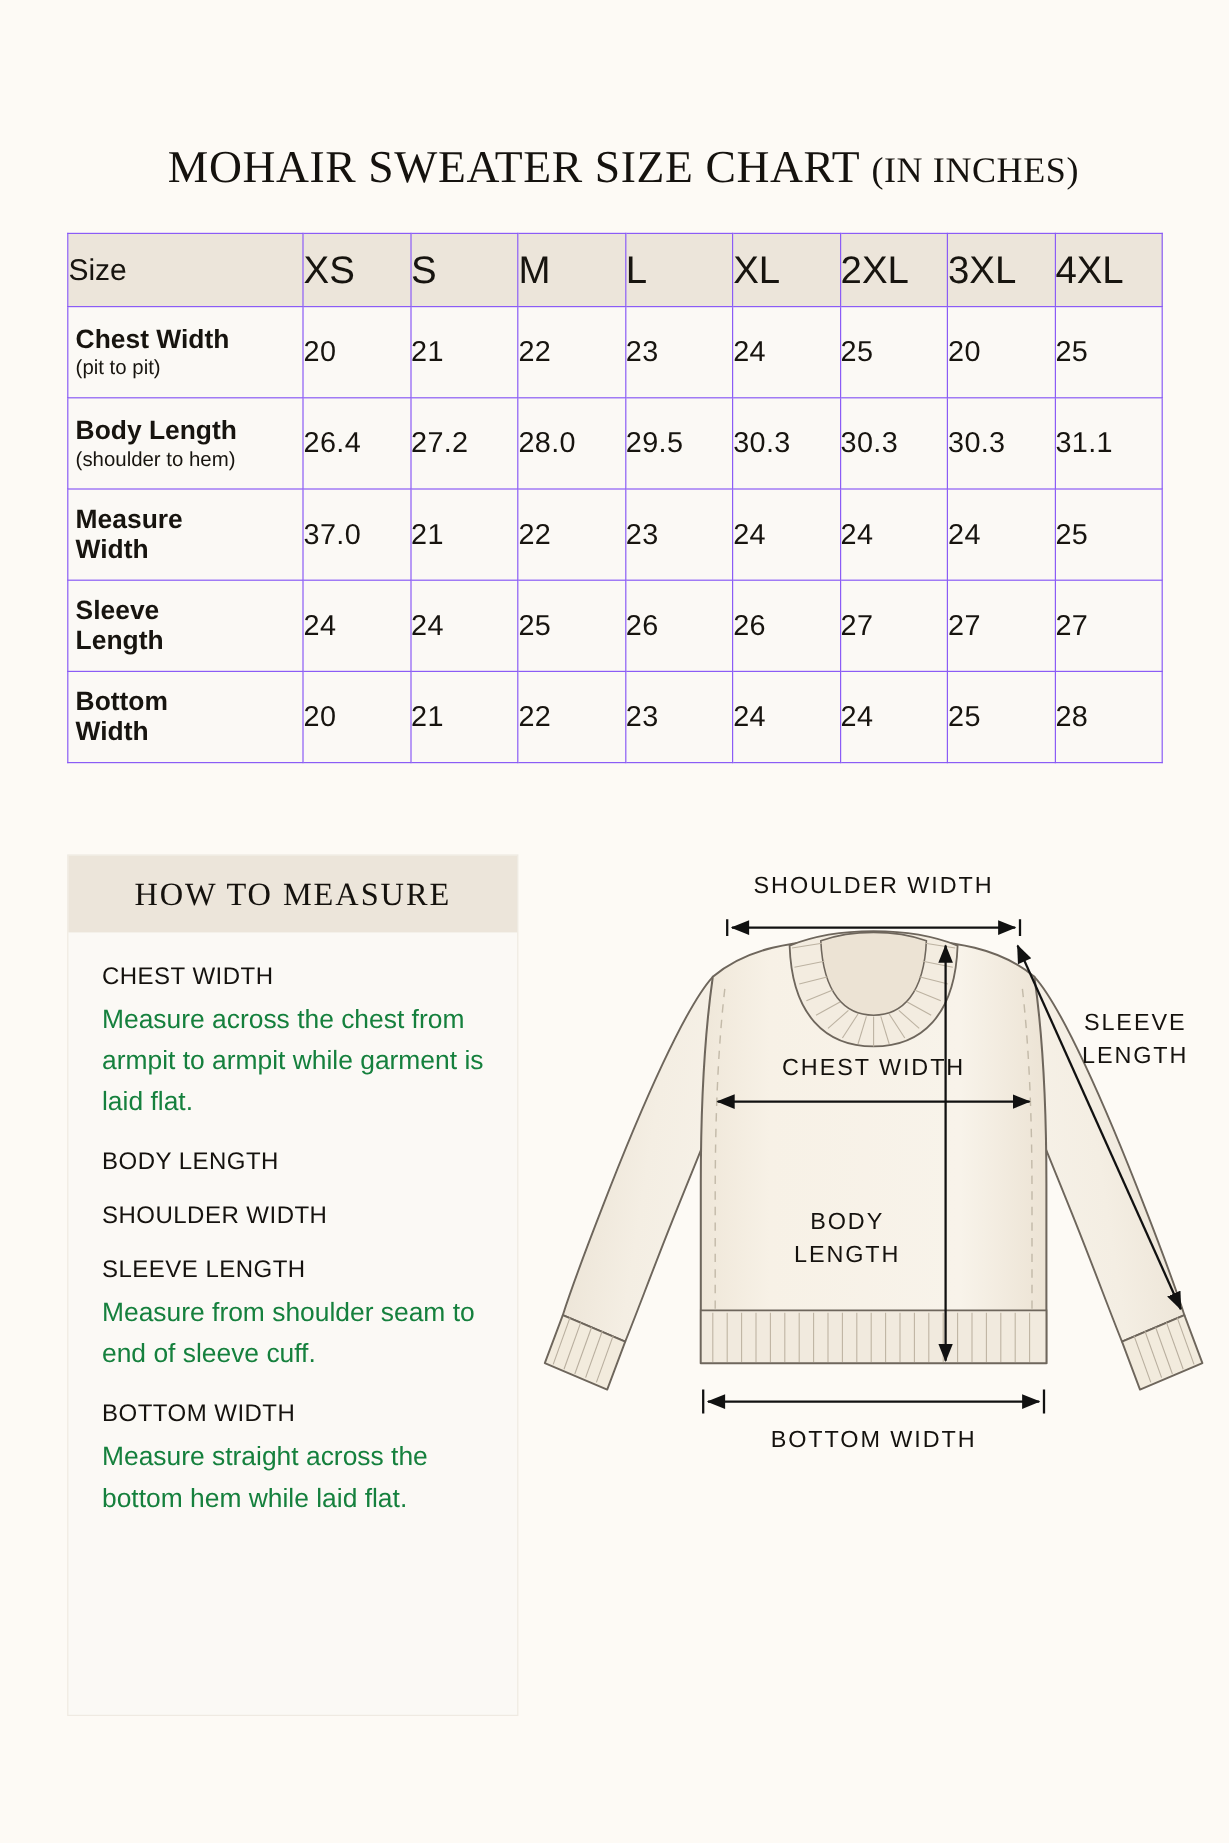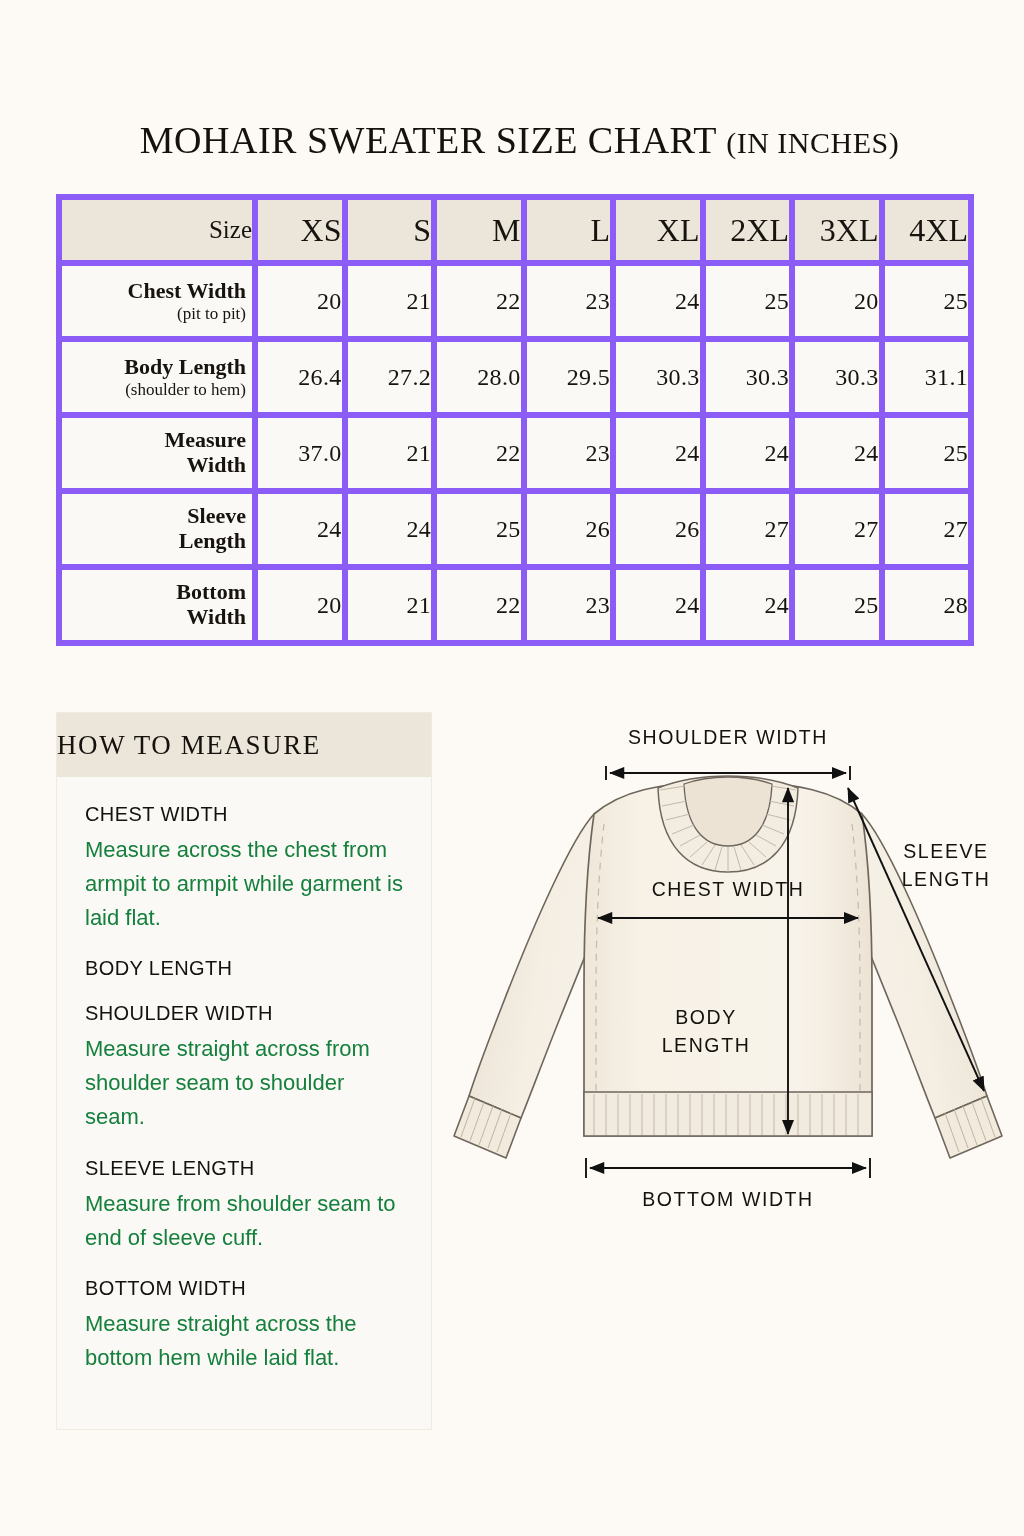--- a/index.html
+++ b/index.html
@@ -42,26 +42,25 @@
   
   #size-table {
     position: absolute;
     left: 56px;
     top: 194px;
     width: 912px;
     border-collapse: collapse;
     table-layout: fixed;
   }
   #size-table td, #size-table th {
-    border: 6px solid #8b5cf6;
-    text-align: right;
+    border: 1px solid #8b5cf6;
+    text-align: left;
     vertical-align: middle;
     background: #fbf9f5;
     padding: 0;
-    font-family: Liberation Serif, serif;
   }
   #size-table thead th {
     background: #ece5da;
     height: 60px;
     font-weight: 400;
     font-size: 32px;
     color: #17140f;
   }
   #size-table thead th.rowhead-cell {
     font-size: 25px;
@@ -97,20 +96,21 @@
     height: 718px;
     background: #fbf9f5;
     border: 1px solid #efeae2;
     box-sizing: border-box;
   }
   #measure-panel-header {
     height: 64px;
     background: #ece5da;
     display: flex;
     align-items: center;
+    justify-content: center;
   }
   #measure-panel-title {
     font-family: "Liberation Serif", serif;
     font-size: 27px;
     letter-spacing: 1.6px;
     color: #15120e;
   }
   #measure-list {
     padding: 26px 28px 0 28px;
   }
@@ -258,21 +258,20 @@
   <div id="measure-list">
     <div class="measure-item">
       <div class="measure-term">CHEST WIDTH</div>
       <div class="measure-desc">Measure across the chest from armpit to armpit while garment is laid flat.</div>
     </div>
     <div class="measure-item">
       <div class="measure-term">BODY LENGTH</div>
     </div>
     <div class="measure-item">
       <div class="measure-term">SHOULDER WIDTH</div>
-      <div class="measure-desc">Measure straight across from shoulder seam to shoulder seam.</div>
     </div>
     <div class="measure-item">
       <div class="measure-term">SLEEVE LENGTH</div>
       <div class="measure-desc">Measure from shoulder seam to end of sleeve cuff.</div>
     </div>
     <div class="measure-item">
       <div class="measure-term">BOTTOM WIDTH</div>
       <div class="measure-desc">Measure straight across the bottom hem while laid flat.</div>
     </div>
   </div>

